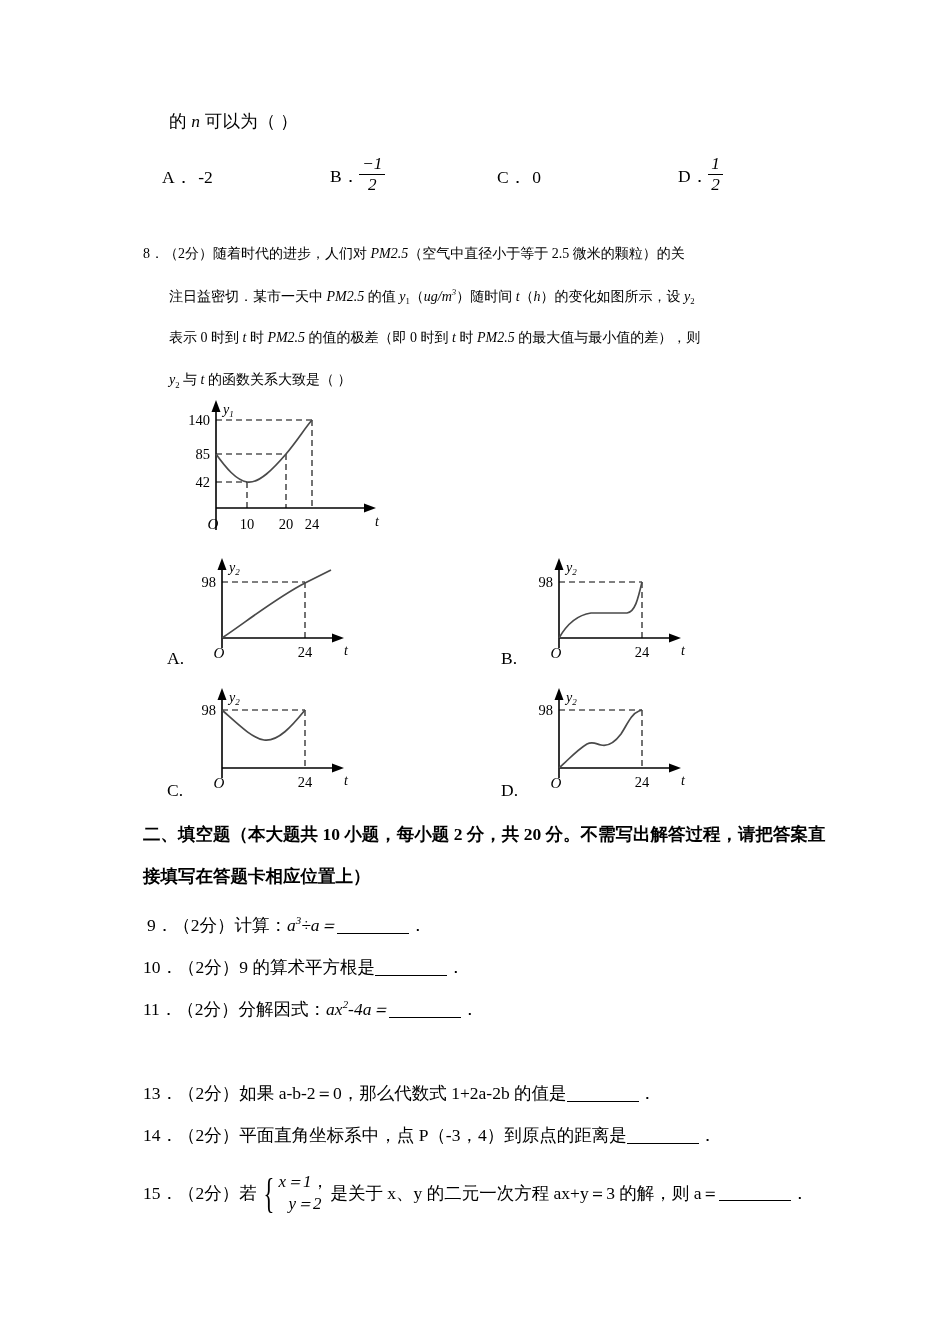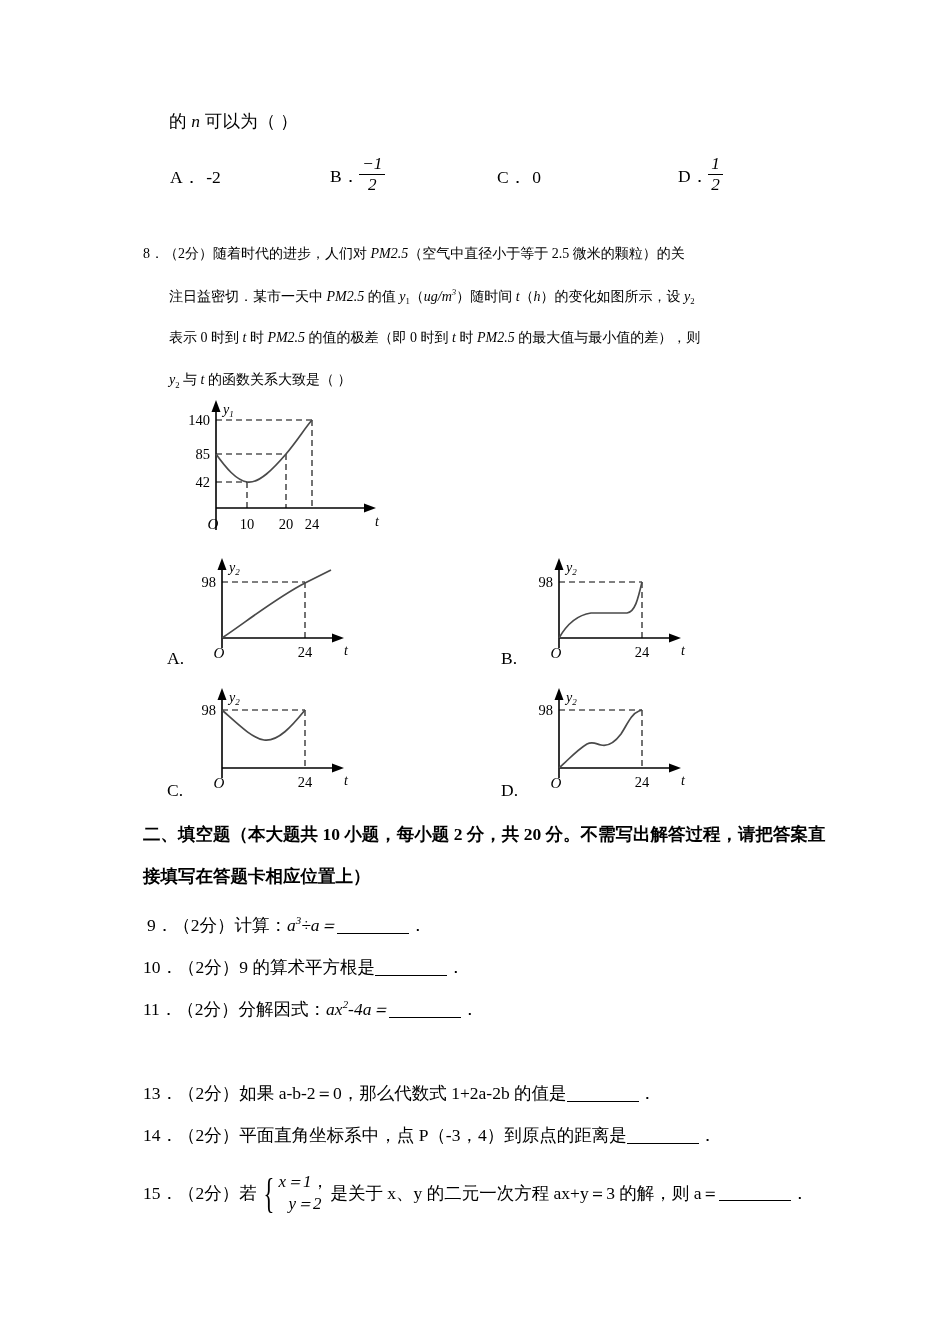--- a/index.html
+++ b/index.html
@@ -162,21 +162,21 @@
 </style>
 </head>
 <body>
 
 <div class="page">
 
   <div class="line cjk" style="left:169px; top:108px;">
     <span>的 </span><span class="ital">n</span><span> 可以为（      ）</span>
   </div>
 
-  <div class="choice" style="left:170px; top:165px;">
+  <div class="choice" style="left:162px; top:165px;">
     <span>A．</span><span style="margin-left:6px;">‐2</span>
   </div>
 
   <div class="choice" style="left:330px; top:158px;">
     <span>B．</span><span class="frac"><span class="num">−1</span><span class="den">2</span></span>
   </div>
 
   <div class="choice" style="left:497px; top:165px;">
     <span>C．</span><span style="margin-left:6px;">0</span>
   </div>

